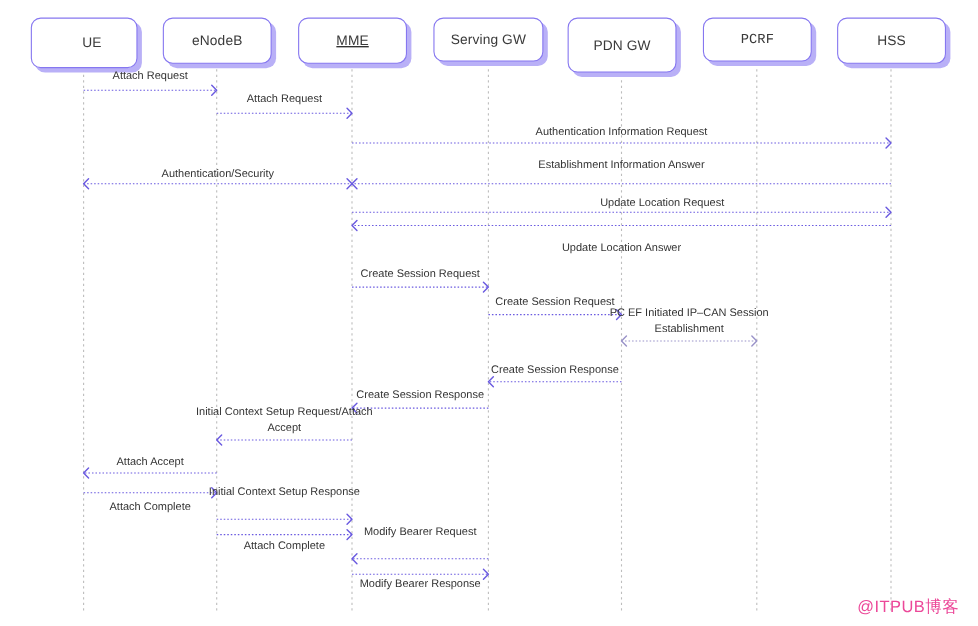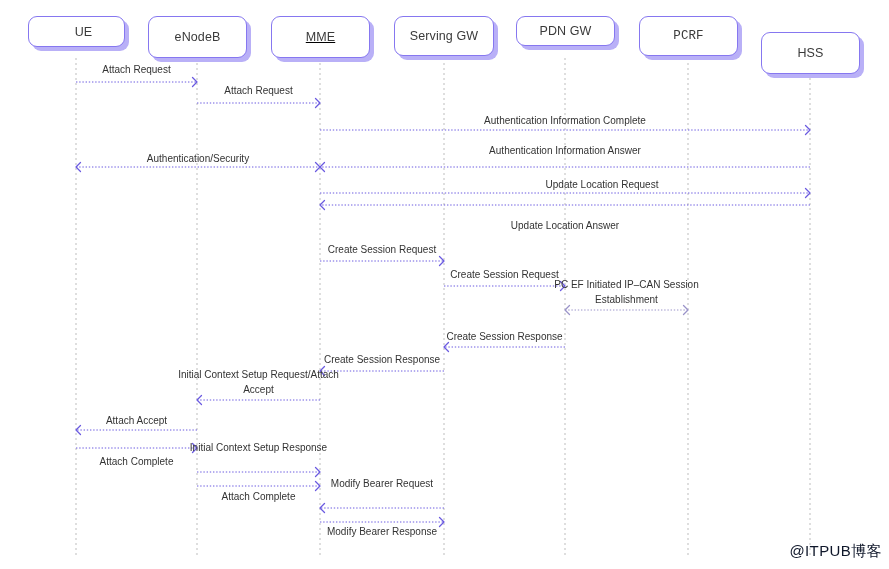--- a/index.html
+++ b/index.html
@@ -50,24 +50,24 @@
     transform: translateX(-50%);
     line-height: 15px;
   }
   .msg-label.two-line {
     white-space: normal;
     width: 170px;
     text-align: center;
   }
   .watermark {
     position: absolute;
-    right: 7px;
+    right: 17px;
     bottom: 8px;
     font-size: 15px;
-    color: #0f172a;
+    color: #ec4899;
     letter-spacing: 0.4px;
     user-select: none;
   }
 </style>
 </head>
 <body>
 
 <div id="diagram-root">
 
   <svg id="seq-svg" xmlns="http://www.w3.org/2000/svg" viewBox="0 0 889 569">
@@ -156,47 +156,47 @@
           <path d="M 324.5 503.5 L 320 508 L 324.5 512.5" fill="none" stroke="#6a5ae0" stroke-width="1.3" stroke-linecap="round" stroke-linejoin="round"></path>
         </g>
         <g>
           <line x1="320" x2="444" y1="522" y2="522" stroke="#6a5ae0" stroke-width="1" stroke-dasharray="1.4 1.8"></line>
           <path d="M 439.5 517.5 L 444 522 L 439.5 526.5" fill="none" stroke="#6a5ae0" stroke-width="1.3" stroke-linecap="round" stroke-linejoin="round"></path>
         </g>
       </g>
   </svg>
 
   <div id="participants-layer">
-      <div class="participant-box" style="left: 28px; top: 16px; width: 97px; height: 31px; padding-left: 14px;">
+      <div class="participant-box" style="left: 28px; top: 16px; width: 97px; height: 46px; padding-left: 14px;">
         <span class="participant-label">UE</span>
       </div>
       <div class="participant-box" style="left: 148px; top: 16px; width: 99px; height: 42px;">
         <span class="participant-label">eNodeB</span>
       </div>
       <div class="participant-box" style="left: 271px; top: 16px; width: 99px; height: 42px; text-decoration: underline;">
         <span class="participant-label">MME</span>
       </div>
       <div class="participant-box" style="left: 394px; top: 16px; width: 100px; height: 40px;">
         <span class="participant-label">Serving GW</span>
       </div>
-      <div class="participant-box" style="left: 516px; top: 16px; width: 99px; height: 30px;">
+      <div class="participant-box" style="left: 516px; top: 16px; width: 99px; height: 50px;">
         <span class="participant-label">PDN GW</span>
       </div>
       <div class="participant-box" style="left: 639px; top: 16px; width: 99px; height: 40px; font-family: Liberation Mono, monospace;">
         <span class="participant-label">PCRF</span>
       </div>
-      <div class="participant-box" style="left: 761px; top: 16px; width: 99px; height: 42px; margin-top: 16px;">
+      <div class="participant-box" style="left: 761px; top: 16px; width: 99px; height: 42px;">
         <span class="participant-label">HSS</span>
       </div>
     </div>
   <div id="labels-layer">
       <div class="msg-label" style="left: 136.5px; top: 62px;">Attach Request</div>
       <div class="msg-label" style="left: 258.5px; top: 83px;">Attach Request</div>
-      <div class="msg-label" style="left: 565px; top: 113px;">Authentication Information Complete</div>
-      <div class="msg-label" style="left: 565px; top: 143px;">Authentication Information Answer</div>
+      <div class="msg-label" style="left: 565px; top: 113px;">Authentication Information Request</div>
+      <div class="msg-label" style="left: 565px; top: 143px;">Establishment Information Answer</div>
       <div class="msg-label" style="left: 198px; top: 151px;">Authentication/Security</div>
       <div class="msg-label" style="left: 565px; top: 177px; margin-left: 37px;">Update Location Request</div>
       <div class="msg-label" style="left: 565px; top: 218px;">Update Location Answer</div>
       <div class="msg-label" style="left: 382px; top: 242px;">Create Session Request</div>
       <div class="msg-label" style="left: 504.5px; top: 267px;">Create Session Request</div>
       <div class="msg-label two-line" style="left: 626.5px; top: 277px;">PC EF Initiated IP–CAN Session Establishment</div>
       <div class="msg-label" style="left: 504.5px; top: 329px;">Create Session Response</div>
       <div class="msg-label" style="left: 382px; top: 352px;">Create Session Response</div>
       <div class="msg-label two-line" style="left: 258.5px; top: 367px;">Initial Context Setup Request/Attach Accept</div>
       <div class="msg-label" style="left: 136.5px; top: 413px;">Attach Accept</div>

